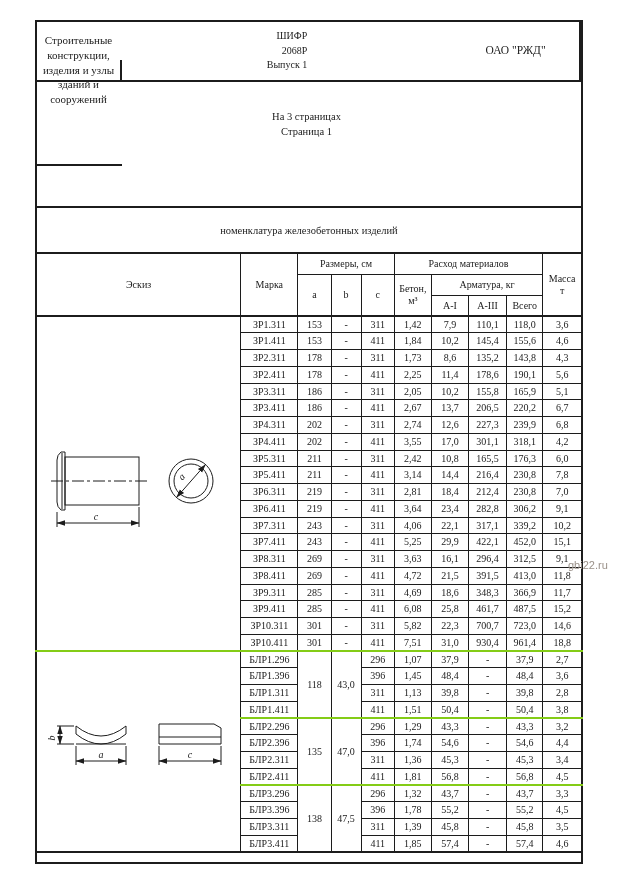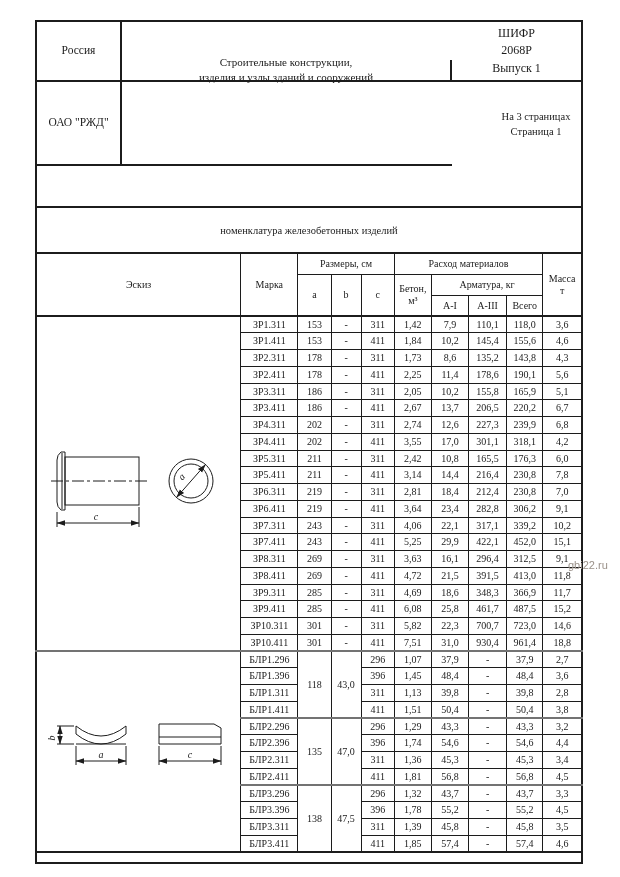--- a/index.html
+++ b/index.html
@@ -13,37 +13,37 @@
   .sec + .sec{margin-top:-2px;}
 
   
   .hgrid{display:grid;grid-template-columns:85px 330px 129px;grid-template-rows:60px 84px 40px;height:188px;}
   .hcell{display:flex;align-items:center;justify-content:center;text-align:center;line-height:1.35;}
   .br2{border-right:2px solid #1c1c1c;}
   .bb2{border-bottom:2px solid #1c1c1c;}
   .span23{grid-row:2 / 4;}
   .country,.org,.year{font-size:11.5px;}
   .series{font-size:11px;margin-top:38px;}
-  .code{font-size:12px;line-height:1.45;}
+  .code{font-size:10px;line-height:1.45;text-align:right;}
   .doctitle{font-size:9px;letter-spacing:.4px;line-height:1.7;}
   .pages{font-size:10.5px;line-height:1.45;padding-left:39px;}
 
   
   .band{height:48px;display:flex;align-items:center;justify-content:center;font-size:10.5px;}
 
   
   table.t{border-collapse:collapse;table-layout:fixed;width:548px;}
   .t th,.t td{
     border:1px solid #1c1c1c;font-weight:normal;text-align:center;vertical-align:middle;
     font-size:10px;line-height:1.15;padding:0 1px;overflow:hidden;
   }
   .t thead th{height:21px;}
   .t tbody td{height:16.75px;}
   .t tbody tr:first-child > *{border-top:2px solid #1c1c1c;}
-  .t .grp{border-top:2px solid #737373;}
+  .t .grp{border-top:2px solid #84cc16;}
   .t .sketch{vertical-align:middle;text-align:center;}
   .hdr2{line-height:1.1;}
 
   
   .strip{height:13px;}
 
   
   .watermark{
     position:absolute;left:568px;top:559px;font-family:"Liberation Sans","DejaVu Sans",sans-serif;
     font-size:11px;color:#9a9189;white-space:nowrap;
@@ -52,21 +52,20 @@
   
   .sk-line{stroke:#1c1c1c;stroke-width:1;fill:none;}
   .sk-label{font-family:"Liberation Serif","DejaVu Serif",serif;font-style:italic;font-size:10px;fill:#1b1b1b;}
 </style>
 </head>
 <body>
 
 <div class="doc">
 
   <div class="sec hgrid">
-    <div class="hcell br2 bb2 country">Россия</div>
     <div class="hcell br2 bb2 series">
       <div>
         <div>Строительные конструкции,</div>
         <div>изделия и узлы зданий и сооружений</div>
       </div>
     </div>
     <div class="hcell bb2 code">
       <div>
         <div>ШИФР</div>
         <div>2068Р</div>

